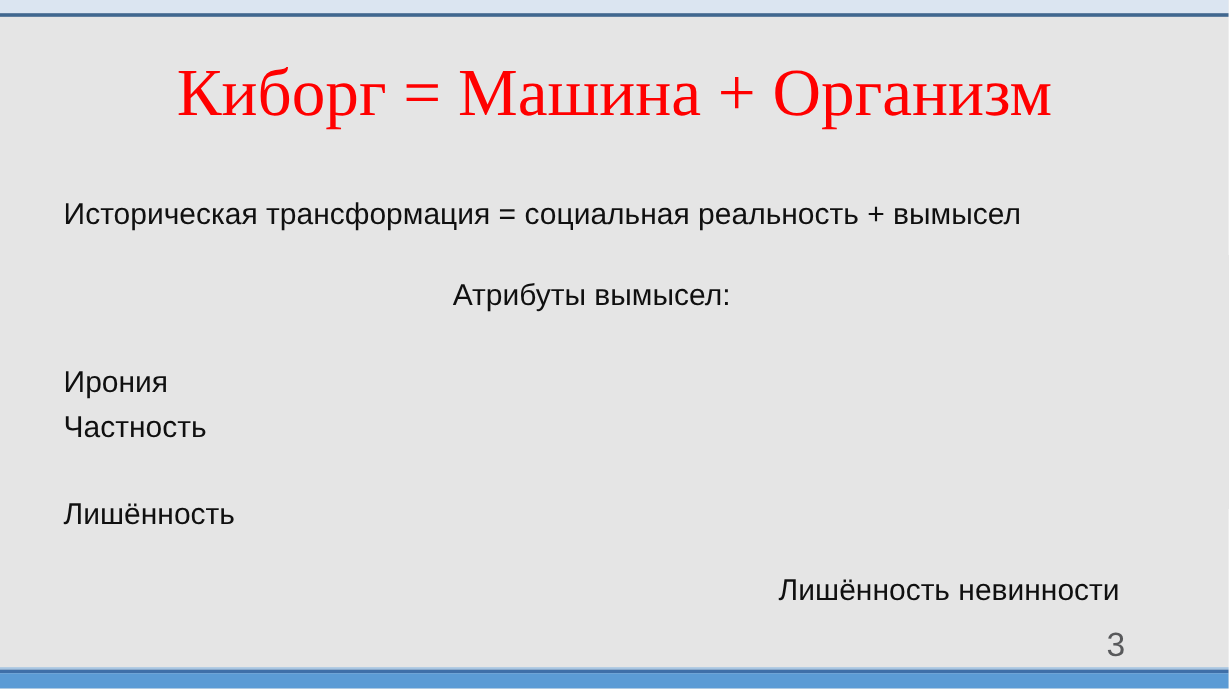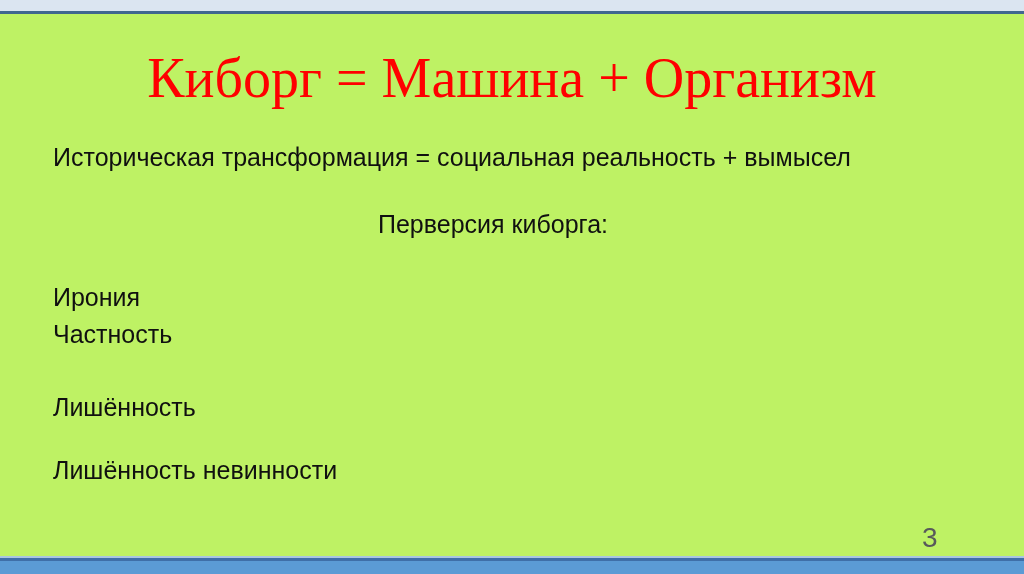--- a/index.html
+++ b/index.html
@@ -9,21 +9,21 @@
   }
   body {
     font-family: "Liberation Sans", sans-serif;
     -webkit-font-smoothing: antialiased;
   }
 
   .slide {
     position: relative;
     width: 1024px;
     height: 574px;
-    background: #bef264;
+    background: #e5e5e5;
     overflow: hidden;
     box-sizing: border-box;
   }
 
   
   .top-band {
     position: absolute;
     left: 0;
     top: 0;
     width: 1024px;
@@ -92,20 +92,21 @@
   .para {
     font-size: 25px;
     line-height: 35px;
     color: #101010;
     font-weight: 400;
     margin: 0;
   }
 
   .lead {
     width: 880px;
+    margin-top: 22px;
   }
 
   .centered-head {
     text-align: center;
     margin-top: 32px;
     width: 880px;
   }
 
   .group {
     margin-top: 38px;
@@ -119,21 +120,21 @@
     position: relative;
     width: 900px;
     display: flex;
     justify-content: space-between;
     align-items: baseline;
   }
 
   .final-line {
     margin-top: 28px;
     width: 880px;
-    text-align: left;
+    text-align: right;
     position: relative;
   }
 
   .page-number {
     position: absolute;
     left: 922px;
     top: 521px;
     font-size: 28px;
     line-height: 34px;
     color: #58595b;
@@ -147,21 +148,21 @@
 
   <div class="top-band"></div>
   <div class="top-rule"></div>
 
   <div class="title">Киборг = Машина + Организм</div>
 
   <div class="body-area">
 
     <p class="para lead">Историческая трансформация = социальная реальность + вымысел</p>
 
-    <p class="para centered-head">Перверсия киборга:</p>
+    <p class="para centered-head">Атрибуты вымысел:</p>
 
     <div class="group">
       <p class="para">Ирония</p>
       <p class="para">Частность</p>
     </div>
 
     <div class="group">
       <p class="para">Лишённость</p>
     </div>
 

